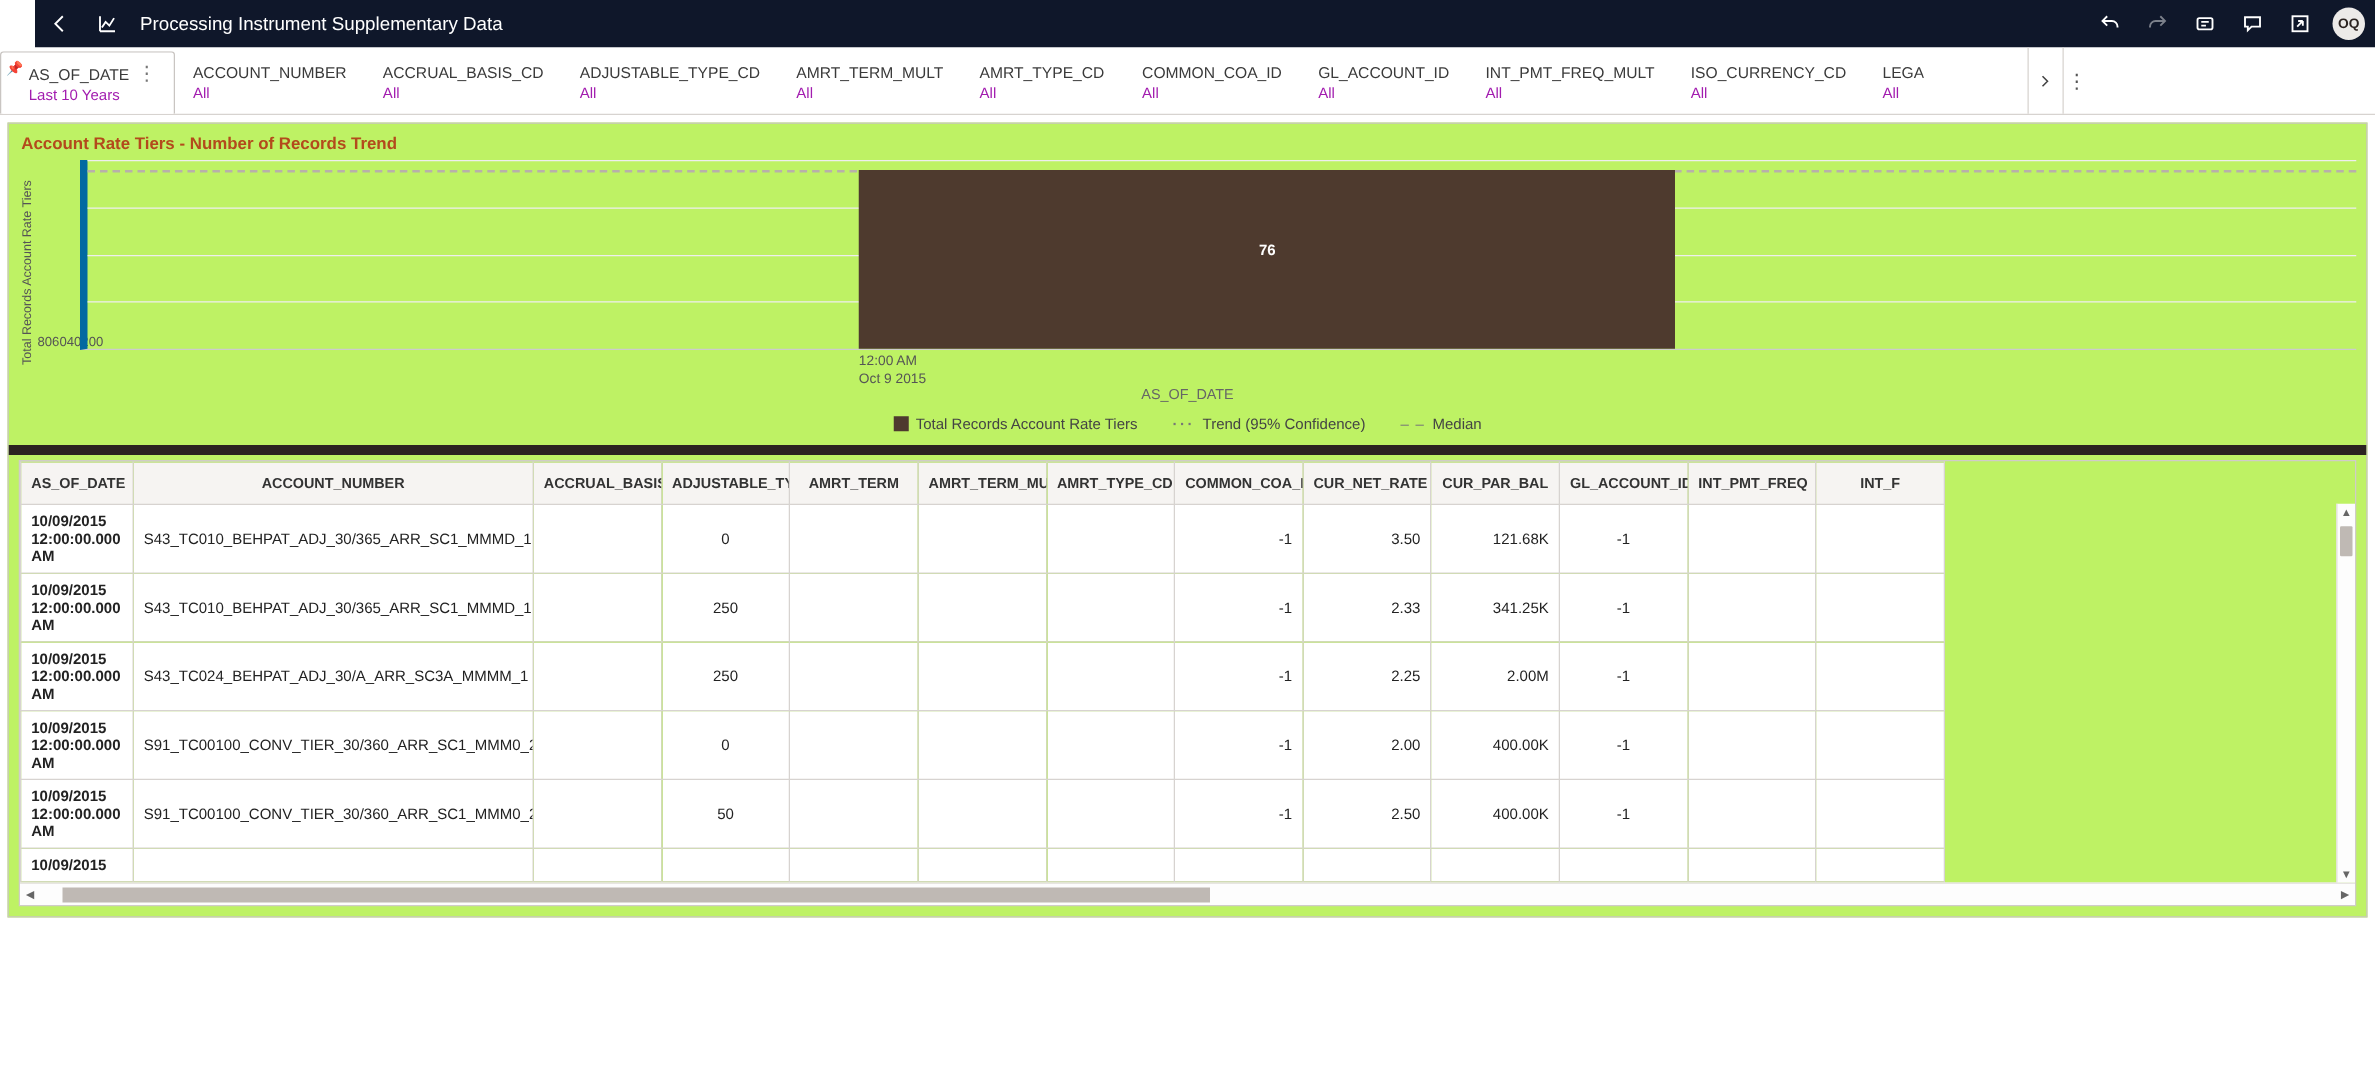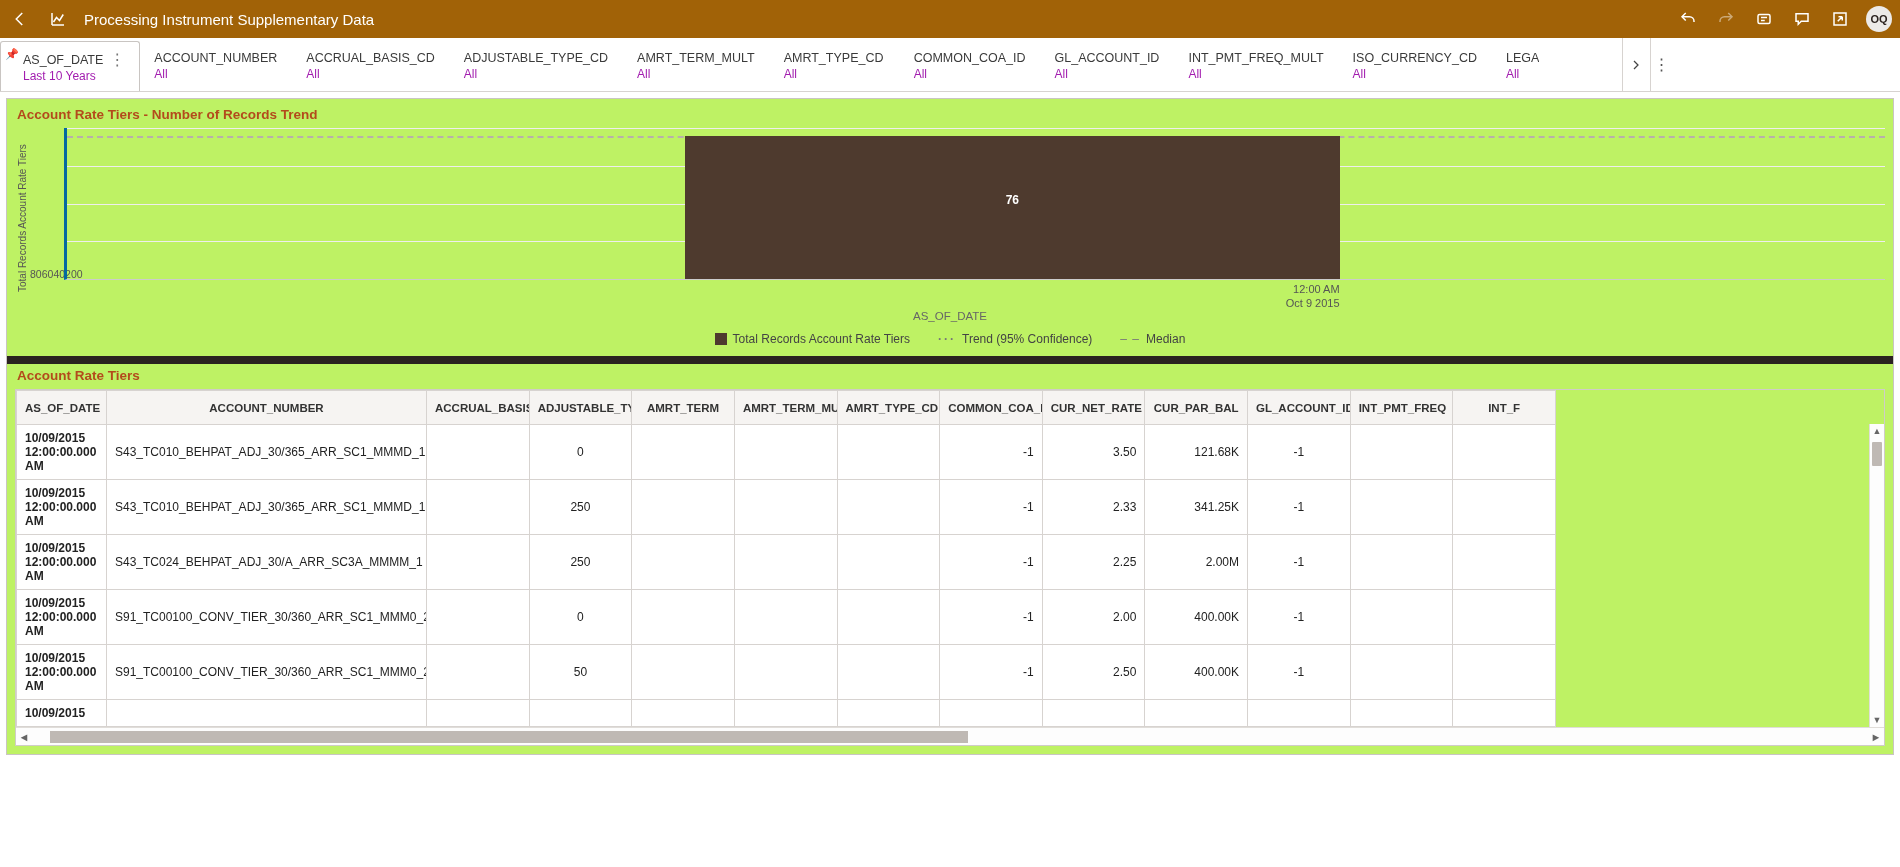--- a/index.html
+++ b/index.html
@@ -1,18 +1,18 @@
 <!DOCTYPE html>
 <html><head>
 <meta charset="utf-8">
 <style>
   * { box-sizing: border-box; }
   html, body { margin:0; padding:0; font-family:"Segoe UI", Arial, sans-serif; font-size:13px; color:#222; background:#fff; }
   
-  .topbar { background:#a16207; color:#fff; height:38px; display:flex; align-items:center; padding:0 8px; gap:14px; }
+  .topbar { background:#0f172a; color:#fff; height:38px; display:flex; align-items:center; padding:0 8px; gap:14px;margin-left:28px; }
   .topbar .back { cursor:pointer; }
   .topbar .title { font-size:15px; font-weight:500; flex:0 0 auto; }
   .topbar .spacer { flex:1 1 auto; }
   .topbar .icon-btn { cursor:pointer; display:flex; align-items:center; justify-content:center; width:24px; height:24px; }
   .avatar-circle { width:26px; height:26px; border-radius:50%; background:#eceae8; color:#2b2320; display:flex; align-items:center; justify-content:center; font-size:11px; font-weight:600; }
   svg { display:block; }
   
   .filters { border-bottom:1px solid #d7d3d0; background:#fff; display:flex; align-items:stretch; height:54px; position:relative; }
   .filter-chip { display:flex; flex-direction:column; justify-content:center; padding:6px 14px 4px 14px; min-width:130px; border-right:1px solid transparent; cursor:pointer; }
   .filter-chip.first { padding-left:22px; position:relative; border:1px solid #c9c5c2; border-bottom:none; background:#fff; margin-top:3px; border-radius:3px 3px 0 0; }
@@ -24,26 +24,26 @@
   .filters .menu-dots { width:22px; border-left:1px solid #d7d3d0; display:flex; align-items:center; justify-content:center; cursor:pointer; font-size:16px; color:#555; }
   
   .content { padding:6px; }
   .card { border:1px solid #c9c5c2; background:#bef264; padding:6px 8px 8px 8px; }
   .section-title { color:#b34a1c; font-weight:700; font-size:13.5px; margin:2px 0 6px 2px; }
   
   .chart-wrap { display:flex; height:180px; }
   .yaxis-title { writing-mode:vertical-rl; transform:rotate(180deg); font-size:10px; color:#555; text-align:center; padding:0 2px; }
   .chart-inner { flex:1; display:flex; }
   .yticks { width:34px; display:flex; flex-direction:row; justify-content:space-between; align-items:flex-end; padding:4px 4px 28px 0; font-size:10.5px; color:#555; }
-  .plot { flex:1; position:relative; border-left:3px solid #0369a1; border-bottom:1px solid #ccc; margin-bottom:28px; }
+  .plot { flex:1; position:relative; border-left:6px solid #0369a1; border-bottom:1px solid #ccc; margin-bottom:28px; }
   .grid-line { position:absolute; left:0; right:0; border-top:1px solid #eee; }
   .dashed-line { border-top:2px dashed #b8b0aa; }
   .bar { position:absolute; background:#4e3a2e; }
   .bar-label { position:absolute; color:#fff; font-size:12px; font-weight:600; }
-  .xlabel-group { position:absolute; text-align:right; font-size:11px; color:#555; }
+  .xlabel-group { position:absolute; text-align:left; font-size:11px; color:#555; }
   .xlabel-group div { line-height:1.25; }
   .xaxis-title { text-align:center; font-size:11.5px; color:#666; margin-top:2px; }
   .legend { display:flex; gap:28px; justify-content:center; align-items:center; font-size:12px; color:#444; margin-top:10px; flex-wrap:wrap; }
   .legend .item { display:flex; align-items:center; gap:6px; }
   .swatch-sq { width:12px; height:12px; background:#4e3a2e; }
   .swatch-dots::before { content:"···"; letter-spacing:2px; color:#777; font-weight:700; }
   .swatch-dash::before { content:"– –"; color:#777; letter-spacing:1px; }
   
   .thick-divider { height:8px; background:#2b2320; margin:10px -8px 4px -8px; }
   
@@ -244,21 +244,20 @@
           <span>Trend (95% Confidence)</span>
         </div>
       <div class="item">
           <span class="swatch-dash"></span>
           <span>Median</span>
         </div>
     </div>
 
     <div class="thick-divider"></div>
 
-    <div class="section-title">Account Rate Tiers</div>
 
     <div class="table-scroll">
       <table class="data">
         <thead>
             <tr id="thead-row">
               <th class="col-date">AS_OF_DATE</th>
               <th class="col-acct">ACCOUNT_NUMBER</th>
               <th>ACCRUAL_BASIS_CD</th>
               <th>ADJUSTABLE_TYPE_CD</th>
               <th>AMRT_TERM</th>

